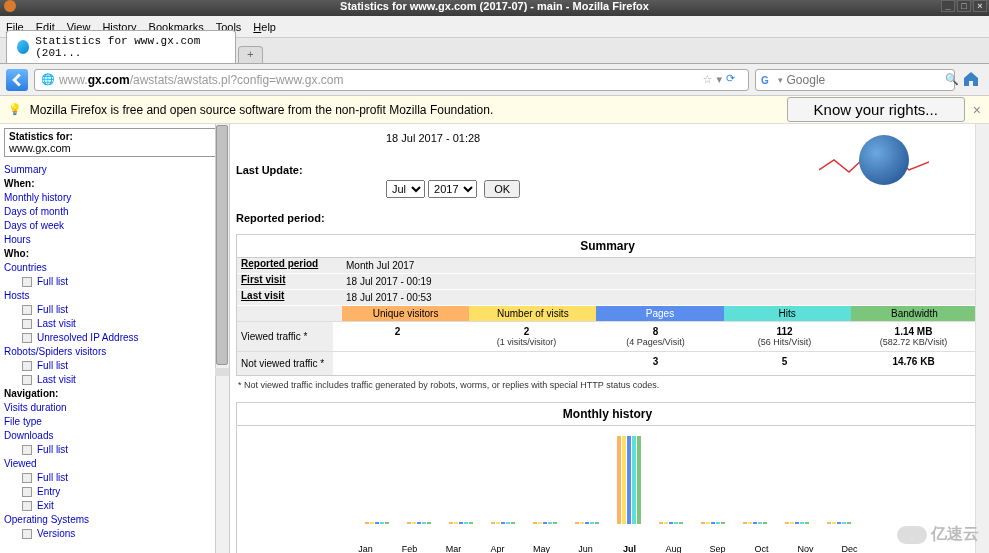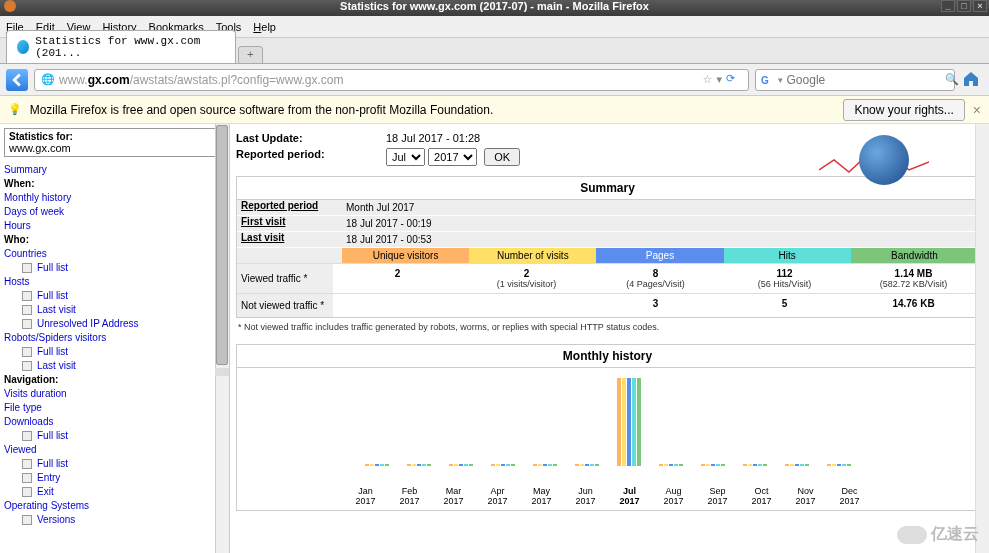--- a/index.html
+++ b/index.html
@@ -34,21 +34,21 @@
 .searchbox { width: 200px; background: #fff; border: 1px solid #aaa; border-radius: 3px; height: 22px; display: flex; align-items: center; padding: 0 4px; gap: 4px; }
 .searchbox .g { width: 14px; height: 14px; }
 .searchbox input { border: none; outline: none; flex: 1; font-size: 12px; color: #999; }
 .searchbox .binoc { color: #666; }
 .home { width: 22px; height: 22px; color: #2a7de0; cursor: pointer; }
 
 
 .notifbar { background: #fffde7; border-bottom: 1px solid #ddd; height: 28px; display: flex; align-items: center; padding: 0 8px; gap: 8px; }
 .notifbar .bulb { color: #f5a623; }
 .notifbar .msg { flex: 1; font-size: 12px; }
-.notifbar button { background: #f5f5f5; border: 1px solid #aaa; border-radius: 3px; padding: 3px 10px; cursor: pointer; font-size: 12px; }
+.notifbar button { background: #f5f5f5; border: 1px solid #aaa; border-radius: 3px; padding: 3px 26px; cursor: pointer; font-size: 15px; }
 .notifbar .close { color: #888; cursor: pointer; font-size: 14px; }
 
 
 .content { display: flex; height: calc(553px - 16px - 22px - 26px - 32px - 28px); }
 
 
 .sidebar { width: 230px; border-right: 1px solid #ccc; overflow-y: auto; position: relative; background: #fff; }
 .sidebar-inner { padding: 4px; }
 .stats-box { border: 1px solid #999; padding: 2px 4px; margin-bottom: 6px; }
 .stats-box .lbl { font-weight: bold; font-size: 10px; }
@@ -61,21 +61,21 @@
 
 .sb-scroll { position: absolute; right: 0; top: 0; width: 14px; height: 100%; background: #f0f0f0; border-left: 1px solid #ccc; }
 .sb-thumb { position: absolute; right: 1px; top: 1px; width: 12px; height: 240px; background: #c0c0c0; border: 1px solid #999; border-radius: 2px; }
 .sb-grip { position: absolute; right: 0; top: 244px; width: 14px; height: 8px; background: #ddd; }
 
 
 .main { flex: 1; overflow: auto; padding: 6px 10px 6px 6px; background: #fff; position: relative; }
 .main-scroll { position: absolute; right: 0; top: 0; width: 14px; height: 100%; background: #f0f0f0; border-left: 1px solid #ddd; }
 
 .info-row { display: flex; padding: 2px 0; }
-.info-row .ilabel { width: 150px; font-weight: bold; font-size: 11px; }
+.info-row .ilabel { width: 150px; font-weight: bold; font-size: 11px; margin-top: 32px; }
 .info-row .ival { font-size: 11px; }
 .period-row select { font-size: 11px; padding: 1px; }
 .period-row button { font-size: 11px; padding: 1px 8px; margin-left: 4px; }
 
 .globe-img { position: absolute; right: 60px; top: 6px; width: 110px; height: 60px; }
 .globe-img .earth { width: 50px; height: 50px; background: radial-gradient(circle at 35% 35%, #6ba8e0, #1a4a8a); border-radius: 50%; position: absolute; right: 20px; top: 5px; }
 .globe-img .spike { position: absolute; width: 110px; height: 30px; top: 20px; }
 
 .section-box { border: 1px solid #ccc; margin-top: 8px; }
 .section-title { background: #fff; text-align: center; font-weight: bold; font-size: 12px; padding: 4px; border-bottom: 1px solid #ccc; }
@@ -184,20 +184,21 @@
 
   <div class="sidebar">
     <div class="sidebar-inner">
       <div class="stats-box">
         <div class="lbl">Statistics for:</div>
         <div class="val">www.gx.com</div>
       </div>
       <a class="nav-link">Summary</a>
       <div class="nav-head">When:</div>
       <a class="nav-link">Monthly history</a>
+      <a class="nav-link">Days of month</a>
       <a class="nav-link">Days of week</a>
       <a class="nav-link">Hours</a>
       <div class="nav-head">Who:</div>
       <a class="nav-link">Countries</a>
       <a class="nav-link nav-sub">Full list</a>
       <a class="nav-link">Hosts</a>
       <a class="nav-link nav-sub">Full list</a>
       <a class="nav-link nav-sub">Last visit</a>
       <a class="nav-link nav-sub">Unresolved IP Address</a>
       <a class="nav-link">Robots/Spiders visitors</a>

